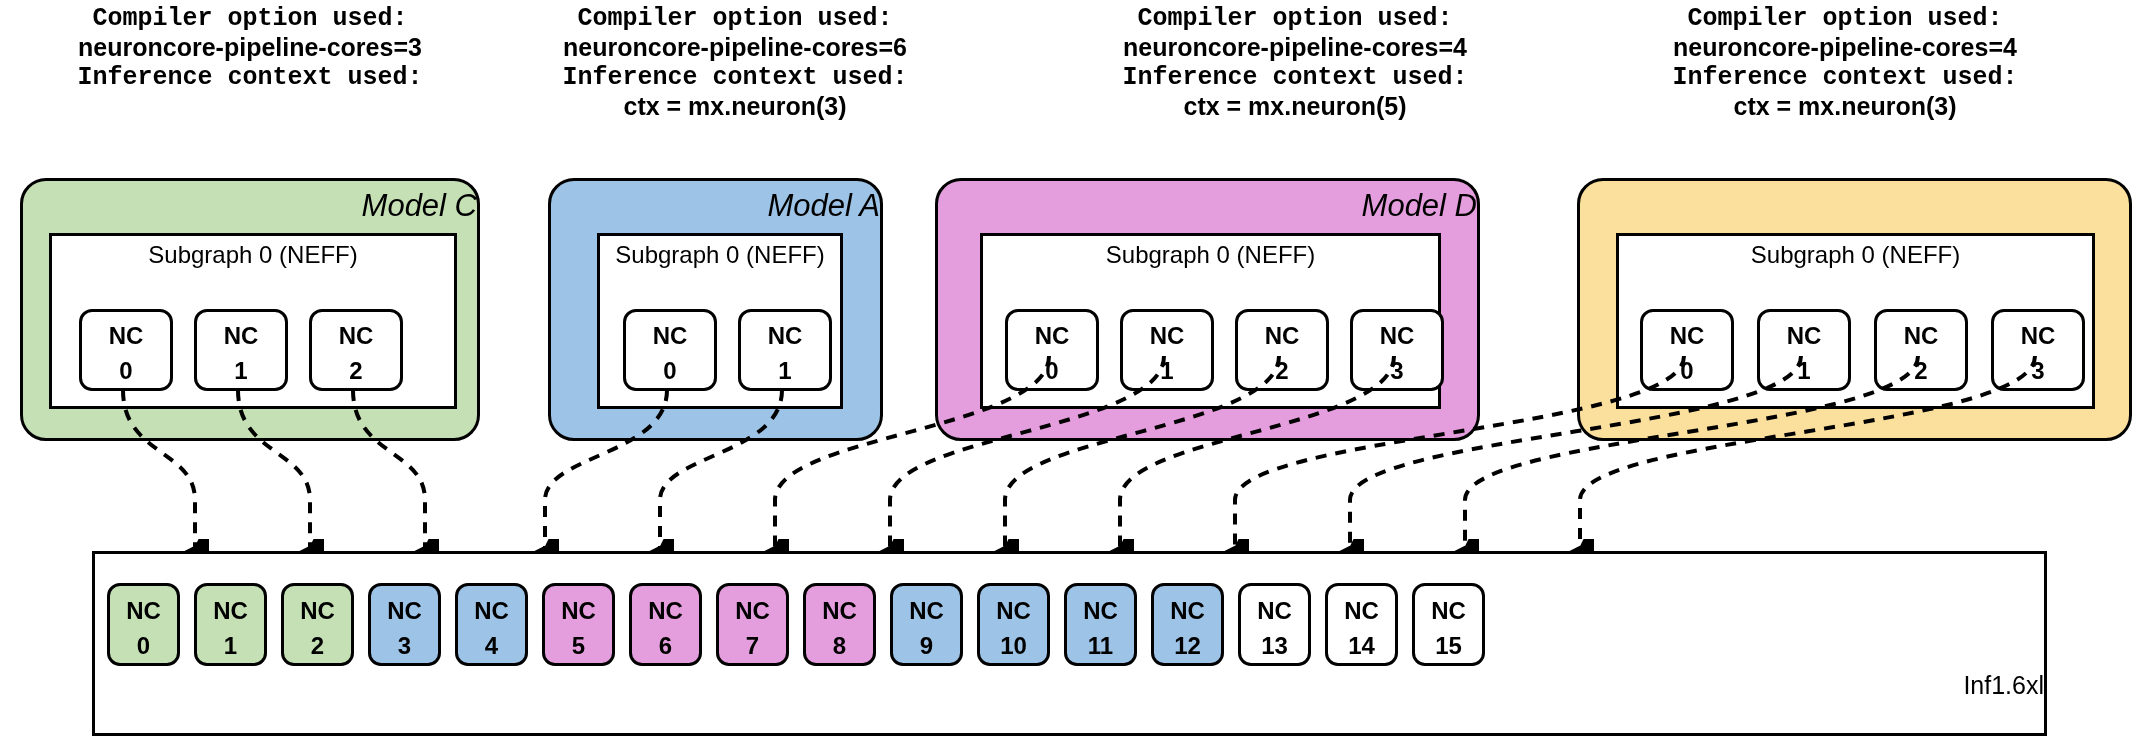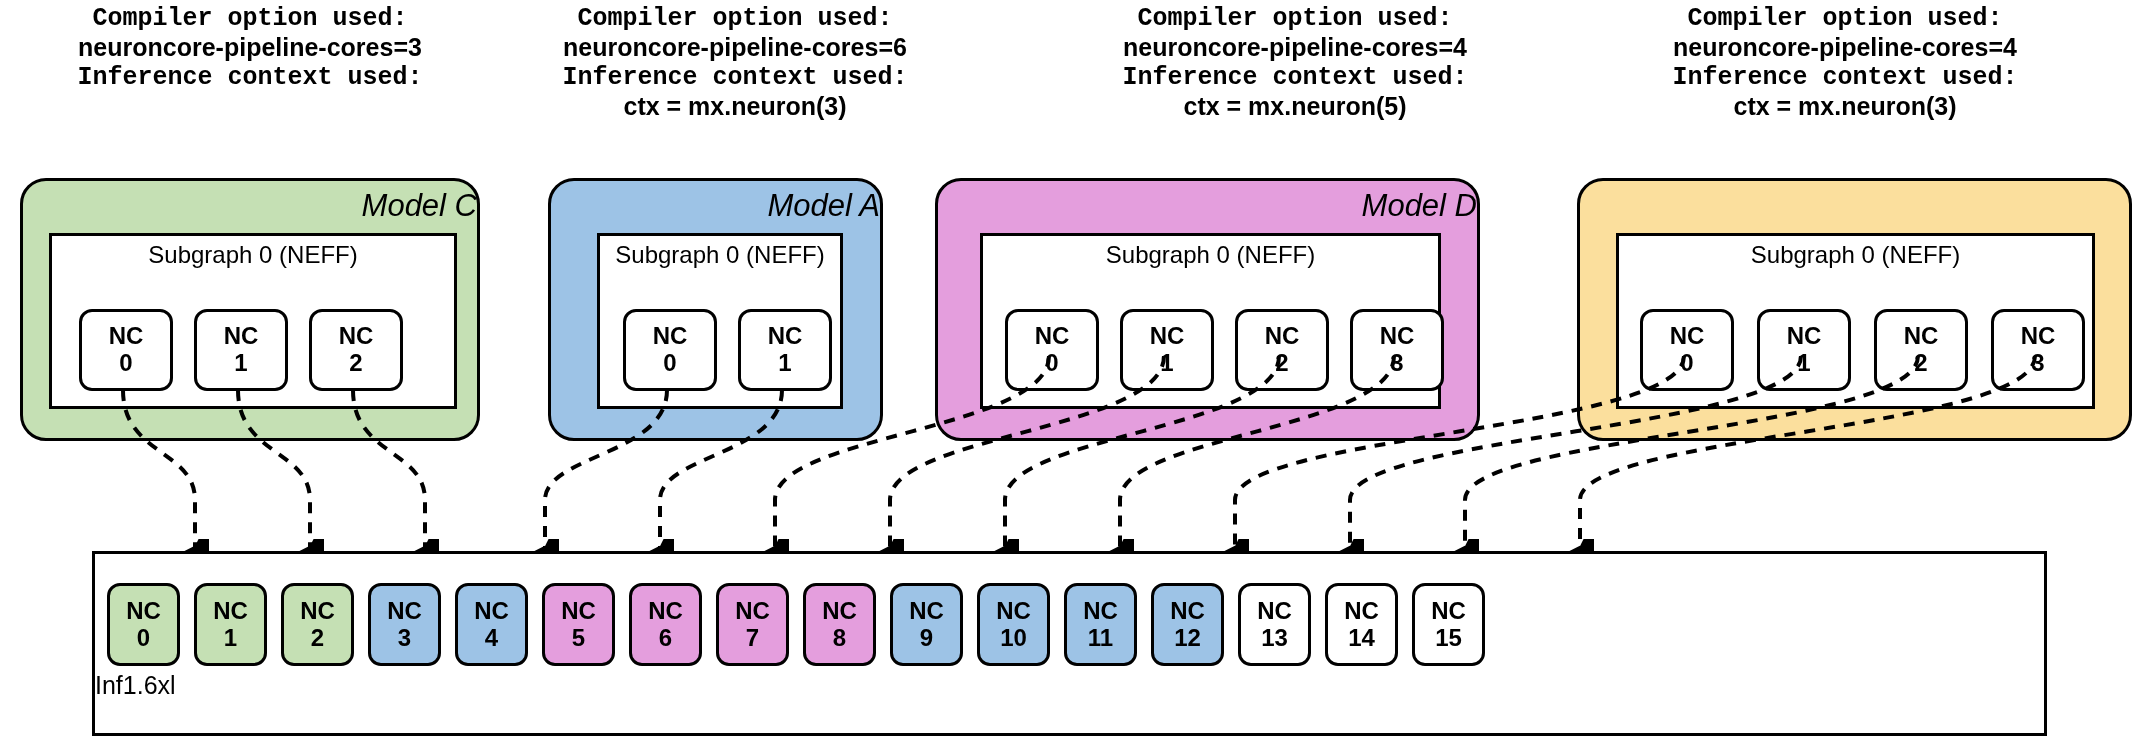--- a/index.html
+++ b/index.html
@@ -11,24 +11,24 @@
   .hdr .n{font-weight:bold;font-size:25px;}
 
   .model{position:absolute;border:3.5px solid #000;border-radius:26px;box-sizing:border-box;}
   .model-title{text-align:right;font-size:31px;line-height:1;padding-top:9px;font-style:italic;}
   .subgraph{position:absolute;background:#fff;border:3.5px solid #000;box-sizing:border-box;}
   .subgraph-title{text-align:center;font-size:24px;line-height:1;padding-top:7px;}
 
   .nc{position:absolute;border:3.5px solid #000;border-radius:13px;box-sizing:border-box;
       background:#fff;display:flex;flex-direction:column;align-items:center;
       justify-content:center;font-weight:bold;font-size:24px;line-height:1.12;}
-  .nc span{display:block;}
+  .nc span{display:block;margin-top:8px;}
 
   .inf{position:absolute;border:3.5px solid #000;background:#fff;box-sizing:border-box;}
-  .inf-label{position:absolute;width:100%;text-align:left;font-size:25px;}
+  .inf-label{position:absolute;width:100%;text-align:right;font-size:25px;}
 
   svg.links{position:absolute;left:0;top:0;width:2140px;height:742px;pointer-events:none;}
   svg.links path{fill:none;stroke:#000;stroke-width:4;stroke-dasharray:11 9;stroke-linecap:butt;}
 </style>
 </head>
 <body>
 
 <div class="hdr" style="left:20px;top:4px;width:460px;">
   <div class="b">Compiler option used:</div>
   <div class="n">neuroncore-pipeline-cores=3</div>

